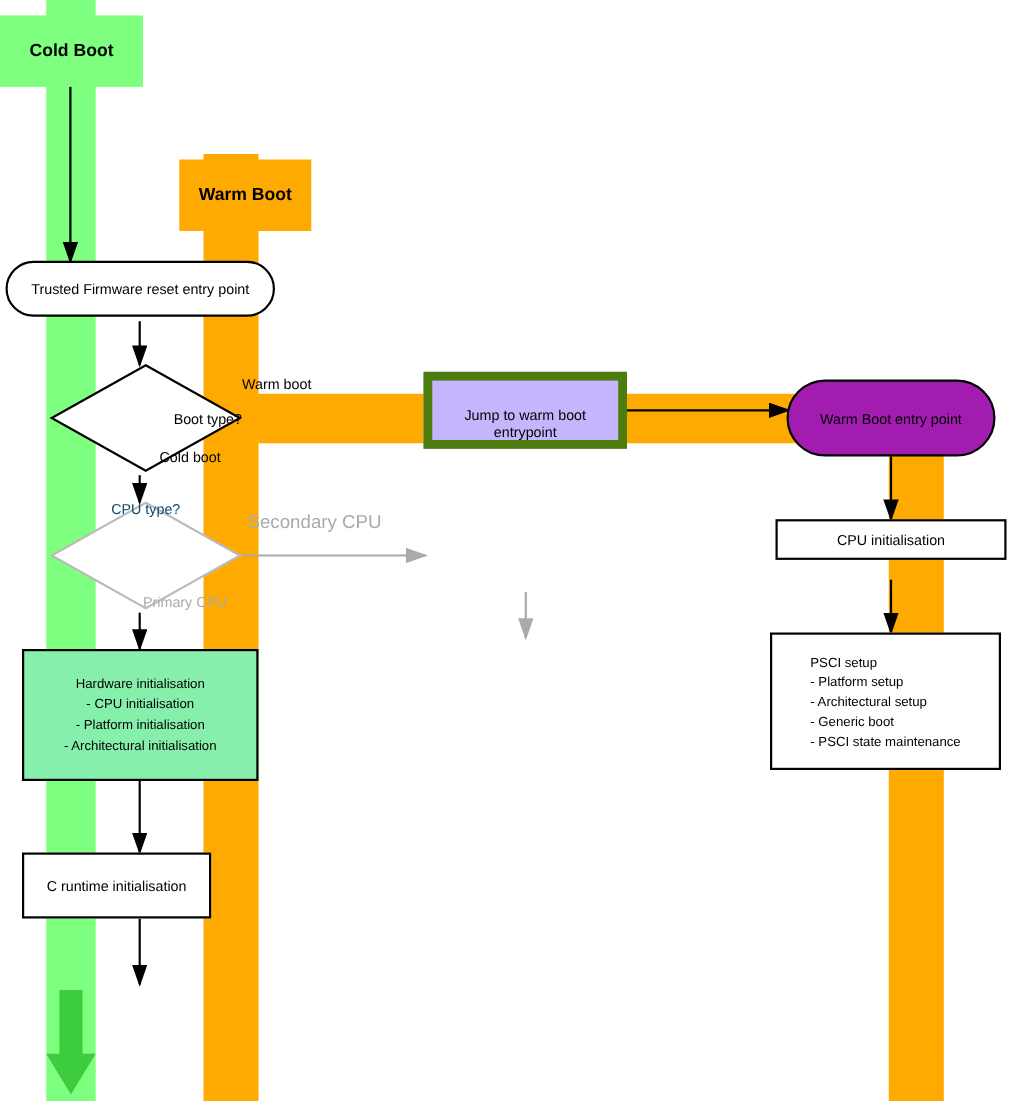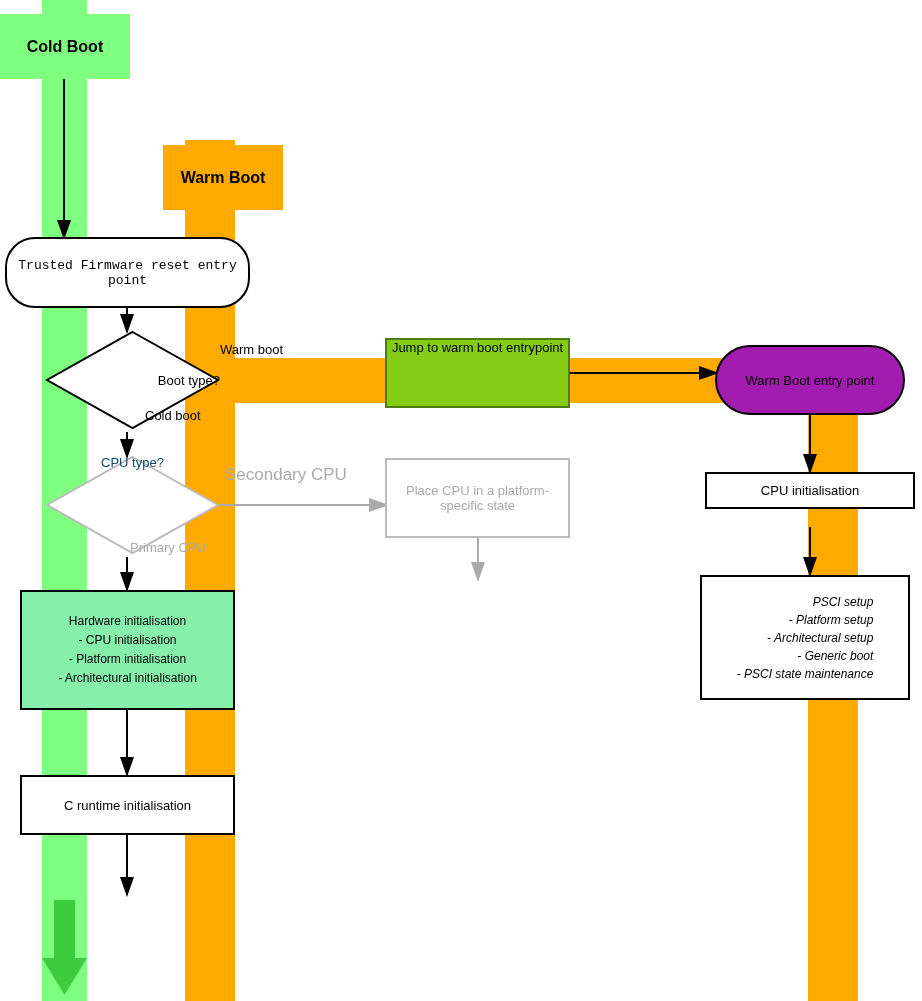--- a/index.html
+++ b/index.html
@@ -89,31 +89,30 @@
       background: #ffaa00;
       z-index: 2;
     }
 
     
     .tf-entry {
       position: absolute;
       left: 5px;
       top: 237px;
       width: 245px;
-      height: 71px;
+      height: 51px;
       border: 2px solid #000;
       border-radius: 30px;
       background: #fff;
       display: flex;
       align-items: center;
       justify-content: center;
       text-align: center;
       font-size: 13px;
       z-index: 5;
-      font-family: Liberation Mono, monospace;
     }
 
     
     .boot-type-diamond {
       position: absolute;
       left: 45px;
       top: 330px;
       width: 175px;
       height: 100px;
       z-index: 5;
@@ -217,24 +216,24 @@
       z-index: 5;
     }
 
     
     .jump-warm-boot-box {
       position: absolute;
       left: 385px;
       top: 338px;
       width: 185px;
       height: 70px;
-      border: 2px solid #4d7c0f;
-      background: #84cc16;
-      display: flex;
-      align-items: flex-start;
+      border: 8px solid #4d7c0f;
+      background: #c4b5fd;
+      display: flex;
+      align-items: flex-end;
       justify-content: center;
       text-align: center;
       font-size: 13px;
       z-index: 5;
     }
 
     
     .warm-boot-entry-ellipse {
       position: absolute;
       left: 715px;
@@ -303,21 +302,21 @@
       font-size: 12px;
       line-height: 1.6;
       z-index: 5;
     }
 
     
     .c-runtime-box {
       position: absolute;
       left: 20px;
       top: 775px;
-      width: 215px;
+      width: 172px;
       height: 60px;
       border: 2px solid #000;
       background: #fff;
       display: flex;
       align-items: center;
       justify-content: center;
       text-align: center;
       font-size: 13px;
       z-index: 5;
     }
@@ -425,38 +424,35 @@
   </div>
 
   <div class="secondary-cpu-label">
     <span>Secondary CPU</span>
   </div>
 
   <div class="primary-cpu-label">
     <span>Primary CPU</span>
   </div>
 
-  <div class="place-cpu-box">
-    <span>Place CPU in a platform-specific state</span>
-  </div>
 
   <div class="jump-warm-boot-box">
     <span>Jump to warm boot entrypoint</span>
   </div>
 
   <div class="warm-boot-entry-ellipse">
     <span>Warm Boot entry point</span>
   </div>
 
   <div class="cpu-init-box">
     <span>CPU initialisation</span>
   </div>
 
   <div class="psci-setup-box">
-    <div style="text-align:right;font-style:italic;">
+    <div style="text-align:left;">
       <div>PSCI setup</div>
       <div>- Platform setup</div>
       <div>- Architectural setup</div>
       <div>- Generic boot</div>
       <div>- PSCI state maintenance</div>
     </div>
   </div>
 
   <div class="hw-init-box">
     <div style="text-align:center;">

